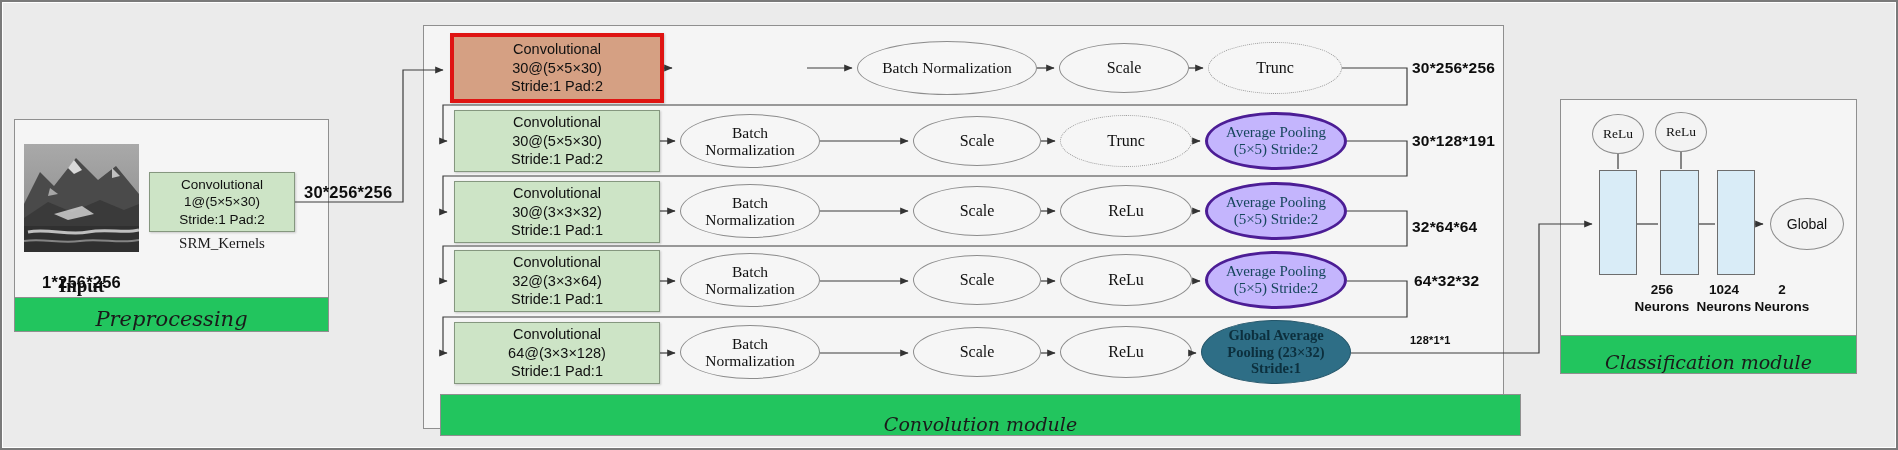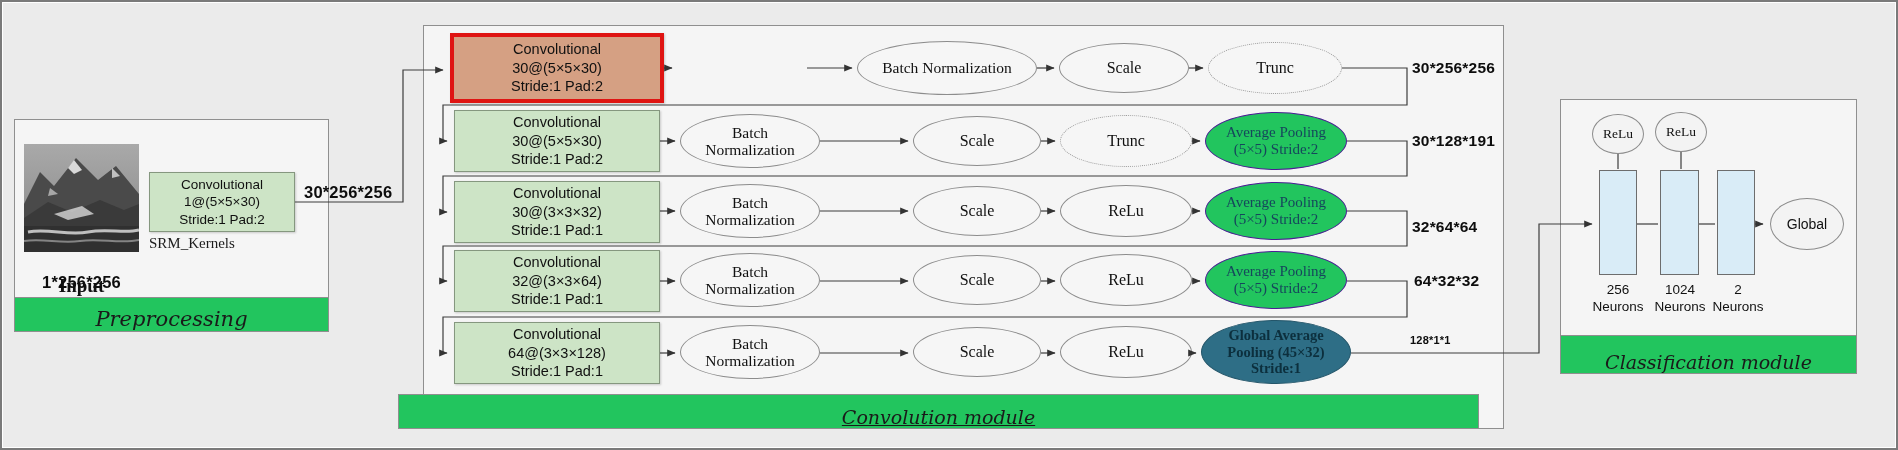--- a/index.html
+++ b/index.html
@@ -12,25 +12,25 @@
   .convbox{position:absolute;box-sizing:border-box;display:flex;flex-direction:column;
            align-items:center;justify-content:center;text-align:center;
            font-size:14.5px;line-height:1.28;color:#101010;
            background:#cde4c6;border:1px solid #85977f;box-shadow:1px 1px 2px rgba(0,0,0,.18);}
   .convbox.red{background:#d5a083;border:4px solid #df1412;}
   .ellipse{position:absolute;box-sizing:border-box;border-radius:50%;display:flex;align-items:center;
            justify-content:center;text-align:center;background:#f6f6f6;border:1px solid #8c8c8c;
            font-family:"Liberation Serif",serif;font-size:16px;line-height:1.12;color:#101010;
            padding:2px 10px;}
   .ellipse.dotted{border:1px dotted #9a9a9a;}
-  .ellipse.pool-blue{background:#22c55e;border:1px solid #4c1d95;color:#16465c;font-size:15px;}
+  .ellipse.pool-blue{background:#c4b5fd;border:3px solid #4c1d95;color:#16465c;font-size:15px;}
   .ellipse.pool-dark{background:#2e6e86;border:1px solid #24566a;color:#0c2f3d;font-size:14.5px;font-weight:bold;}
   .dim{position:absolute;font-weight:bold;font-size:15.5px;color:#0d0d0d;letter-spacing:.2px;white-space:nowrap;}
   .serif-label{font-family:"Liberation Serif",serif;}
-  .neuron-label{position:absolute;text-align:center;font-weight:normal;font-size:13.5px;line-height:1.25;color:#111;}
+  .neuron-label{position:absolute;text-align:center;font-weight:bold;font-size:13.5px;line-height:1.25;color:#111;margin-left:44px;}
   .fcrect{position:absolute;background:#d9ecf7;border:1px solid #6d6d6d;box-sizing:border-box;}
   .circle-op{position:absolute;border-radius:50%;background:#f3f3f3;border:1px solid #8c8c8c;
              display:flex;align-items:center;justify-content:center;
              font-family:"Liberation Serif",serif;font-size:13.5px;color:#111;box-sizing:border-box;}
   svg.overlay{position:absolute;left:0;top:0;pointer-events:none;}
 </style>
 </head>
 <body>
 
 <div id="canvas">
@@ -59,25 +59,25 @@
     <path d="M30,70 L58,62 L70,70 L44,76 Z" fill="#e3e3e3" opacity=".75"></path>
   </svg>
   <div class="serif-label" style="position:absolute;left:22px;top:249px;width:115px;text-align:center;font-weight:bold;font-size:19px;color:#111;margin-top:24px;">Input</div>
   <div class="dim" style="left:22px;top:271px;width:115px;text-align:center;font-size:16.5px;">1*256*256</div>
 
   <div class="convbox" style="left:147px;top:170px;width:146px;height:60px;font-size:13.5px;">
     <span>Convolutional</span>
     <span>1@(5×5×30)</span>
     <span>Stride:1 Pad:2</span>
   </div>
-  <div class="serif-label" style="position:absolute;left:147px;top:233px;width:146px;text-align:left;font-size:15px;color:#1c1c1c;">SRM_Kernels</div>
+  <div class="serif-label" style="position:absolute;left:147px;top:233px;width:146px;text-align:center;font-size:15px;color:#1c1c1c;">SRM_Kernels</div>
   <div class="dim" style="left:302px;top:181px;font-size:16.5px;">30*256*256</div>
 
   <div class="module" style="left:421px;top:23px;width:1081px;height:404px;"></div>
-  <div class="module-footer" style="left:396px;top:392px;width:1081px;height:35px;font-size:19px;text-decoration:underline;">
+  <div class="module-footer" style="left:438px;top:392px;width:1081px;height:42px;font-size:19px;">
     <span>Convolution module</span>
   </div>
 
   <div class="convbox red" style="left:448px;top:31px;width:214px;height:70px;">
     <span>Convolutional</span>
     <span>30@(5×5×30)</span>
     <span>Stride:1 Pad:2</span>
   </div>
   <div class="ellipse" style="left:855px;top:39px;width:180px;height:54px;font-size:15.5px;">
     <span>Batch Normalization</span>
@@ -155,21 +155,21 @@
   <div class="ellipse" style="left:678px;top:323px;width:140px;height:54px;font-size:15.5px;">
     <span>Batch Normalization</span>
     </div>
   <div class="ellipse" style="left:911px;top:325px;width:128px;height:50px;">
     <span>Scale</span>
     </div>
   <div class="ellipse" style="left:1058px;top:324px;width:132px;height:52px;">
     <span>ReLu</span>
     </div>
   <div class="ellipse pool-dark" style="left:1199px;top:318px;width:150px;height:64px;line-height:1.15;">
-    <span>Global Average Pooling (45×32) Stride:1</span>
+    <span>Global Average Pooling (23×32) Stride:1</span>
     </div>
   <div class="dim" style="left:1408px;top:332px;font-size:11px;">128*1*1</div>
 
   <div class="module" style="left:1558px;top:97px;width:297px;height:275px;"></div>
   <div class="module-footer" style="left:1558px;top:333px;width:297px;height:39px;font-size:19px;">
     <span>Classification module</span>
   </div>
 
   <div class="circle-op" style="left:1590px;top:112px;width:52px;height:40px;">
     <span>ReLu</span>

